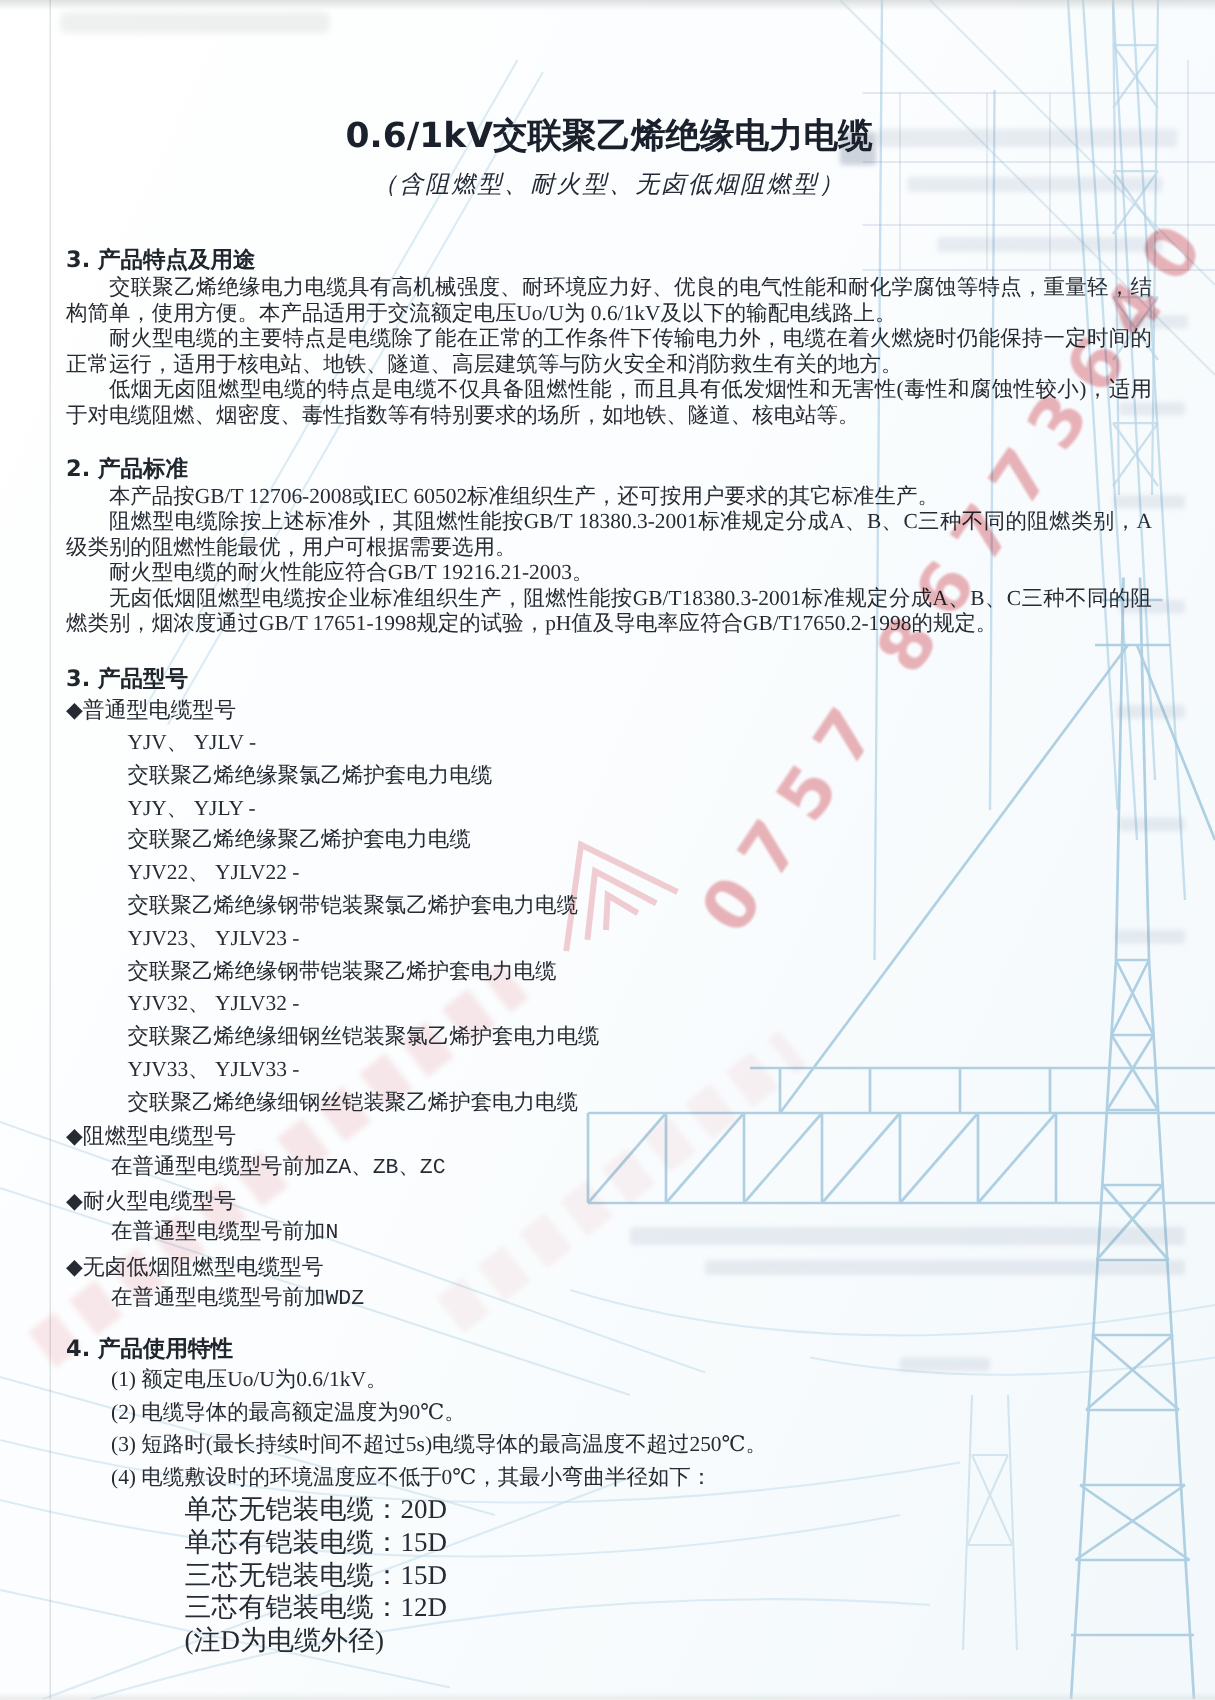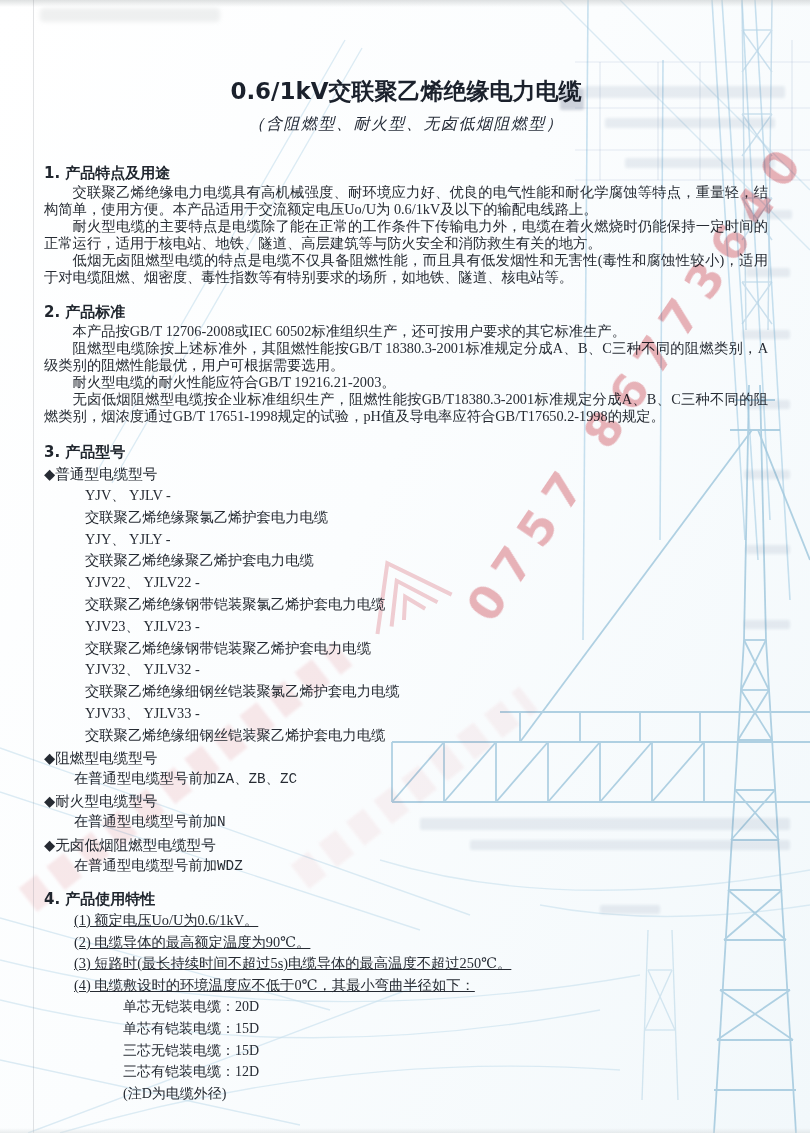--- a/index.html
+++ b/index.html
@@ -44,22 +44,22 @@
             margin-top:6px;color:#242b37;font-style:italic;}
   h2.sec{margin:0;font-family:"DejaVu Sans","Liberation Sans",sans-serif;
          font-size:15px;font-weight:bold;color:#20262e;line-height:22px;}
   .sec1{margin-top:26px;} .sec2{margin-top:15px;} .sec3{margin-top:16px;} .sec4{margin-top:10px;}
   p.body{margin:0;font-size:14.3px;line-height:17px;text-indent:2em;text-align:justify;}
   .group-label{font-size:14.6px;line-height:22px;}
   .model-row{display:flex;margin-left:41px;font-size:14.3px;line-height:21.8px;flex-direction:column;}
   .model-code{width:152px;flex:none;}
   .model-desc{flex:1;}
   .group-note{margin-left:30px;font-size:14.3px;line-height:21.8px;font-family:Liberation Mono, monospace;}
-  .usage-item{margin-left:30px;font-size:14.3px;line-height:21.6px;text-decoration:underline;}
-  .bend-line{margin-left:79px;font-size:14px;line-height:21.6px;}
+  .usage-item{margin-left:30px;font-size:14.3px;line-height:21.6px;}
+  .bend-line{margin-left:79px;font-size:18px;line-height:21.6px;}
 </style>
 </head>
 <body>
 
 <div class="page">
 
   <svg class="bg" width="810" height="1133" viewBox="0 0 810 1133">
 
     <g stroke="#c6dfed" stroke-width="1.4" opacity="0.6" fill="none">
       <path d="M345,40 L95,475"></path>
@@ -204,21 +204,21 @@
       <path d="M24,72 L50,34 L76,72"></path>
       <path d="M38,72 L50,52 L62,72"></path>
     </g>
   </svg>
 
   <div class="content">
     <h1 class="title">0.6/1kV交联聚乙烯绝缘电力电缆</h1>
     <div class="subtitle">（含阻燃型、耐火型、无卤低烟阻燃型）</div>
 
     <div class="sec1">
-      <h2 class="sec">1. 产品特点及用途</h2>
+      <h2 class="sec">3. 产品特点及用途</h2>
       <p class="body">交联聚乙烯绝缘电力电缆具有高机械强度、耐环境应力好、优良的电气性能和耐化学腐蚀等特点，重量轻，结构简单，使用方便。本产品适用于交流额定电压Uo/U为 0.6/1kV及以下的输配电线路上。</p>
       <p class="body">耐火型电缆的主要特点是电缆除了能在正常的工作条件下传输电力外，电缆在着火燃烧时仍能保持一定时间的正常运行，适用于核电站、地铁、隧道、高层建筑等与防火安全和消防救生有关的地方。</p>
       <p class="body">低烟无卤阻燃型电缆的特点是电缆不仅具备阻燃性能，而且具有低发烟性和无害性(毒性和腐蚀性较小)，适用于对电缆阻燃、烟密度、毒性指数等有特别要求的场所，如地铁、隧道、核电站等。</p>
     </div>
 
     <div class="sec2">
       <h2 class="sec">2. 产品标准</h2>
       <p class="body">本产品按GB/T 12706-2008或IEC 60502标准组织生产，还可按用户要求的其它标准生产。</p>
       <p class="body">阻燃型电缆除按上述标准外，其阻燃性能按GB/T 18380.3-2001标准规定分成A、B、C三种不同的阻燃类别，A级类别的阻燃性能最优，用户可根据需要选用。</p>
       <p class="body">耐火型电缆的耐火性能应符合GB/T 19216.21-2003。</p>

